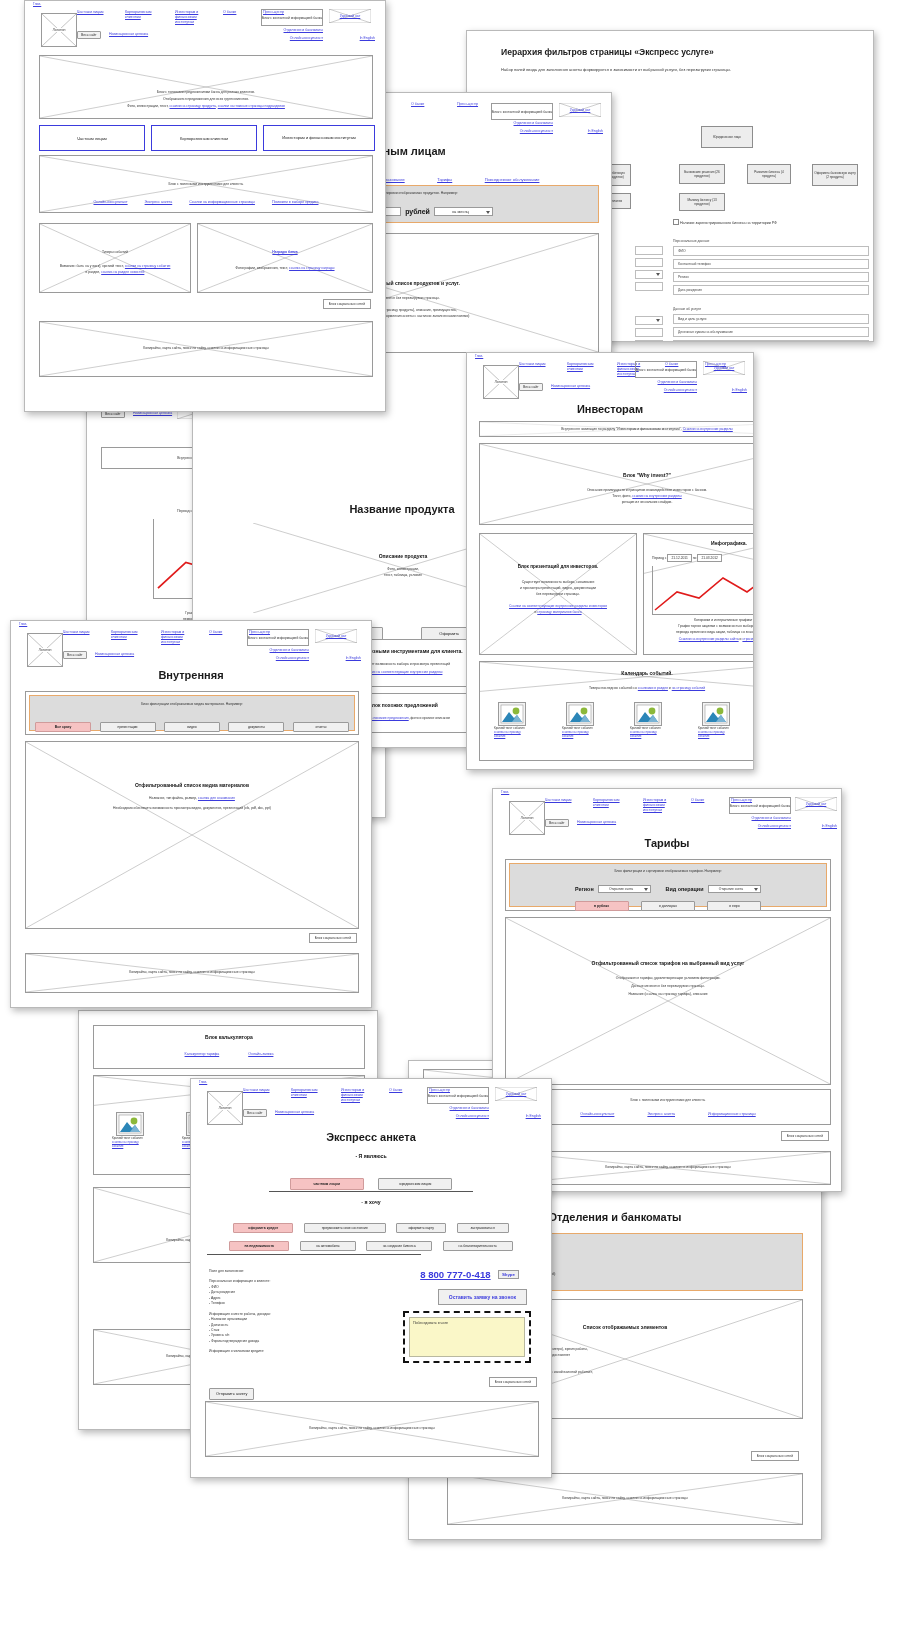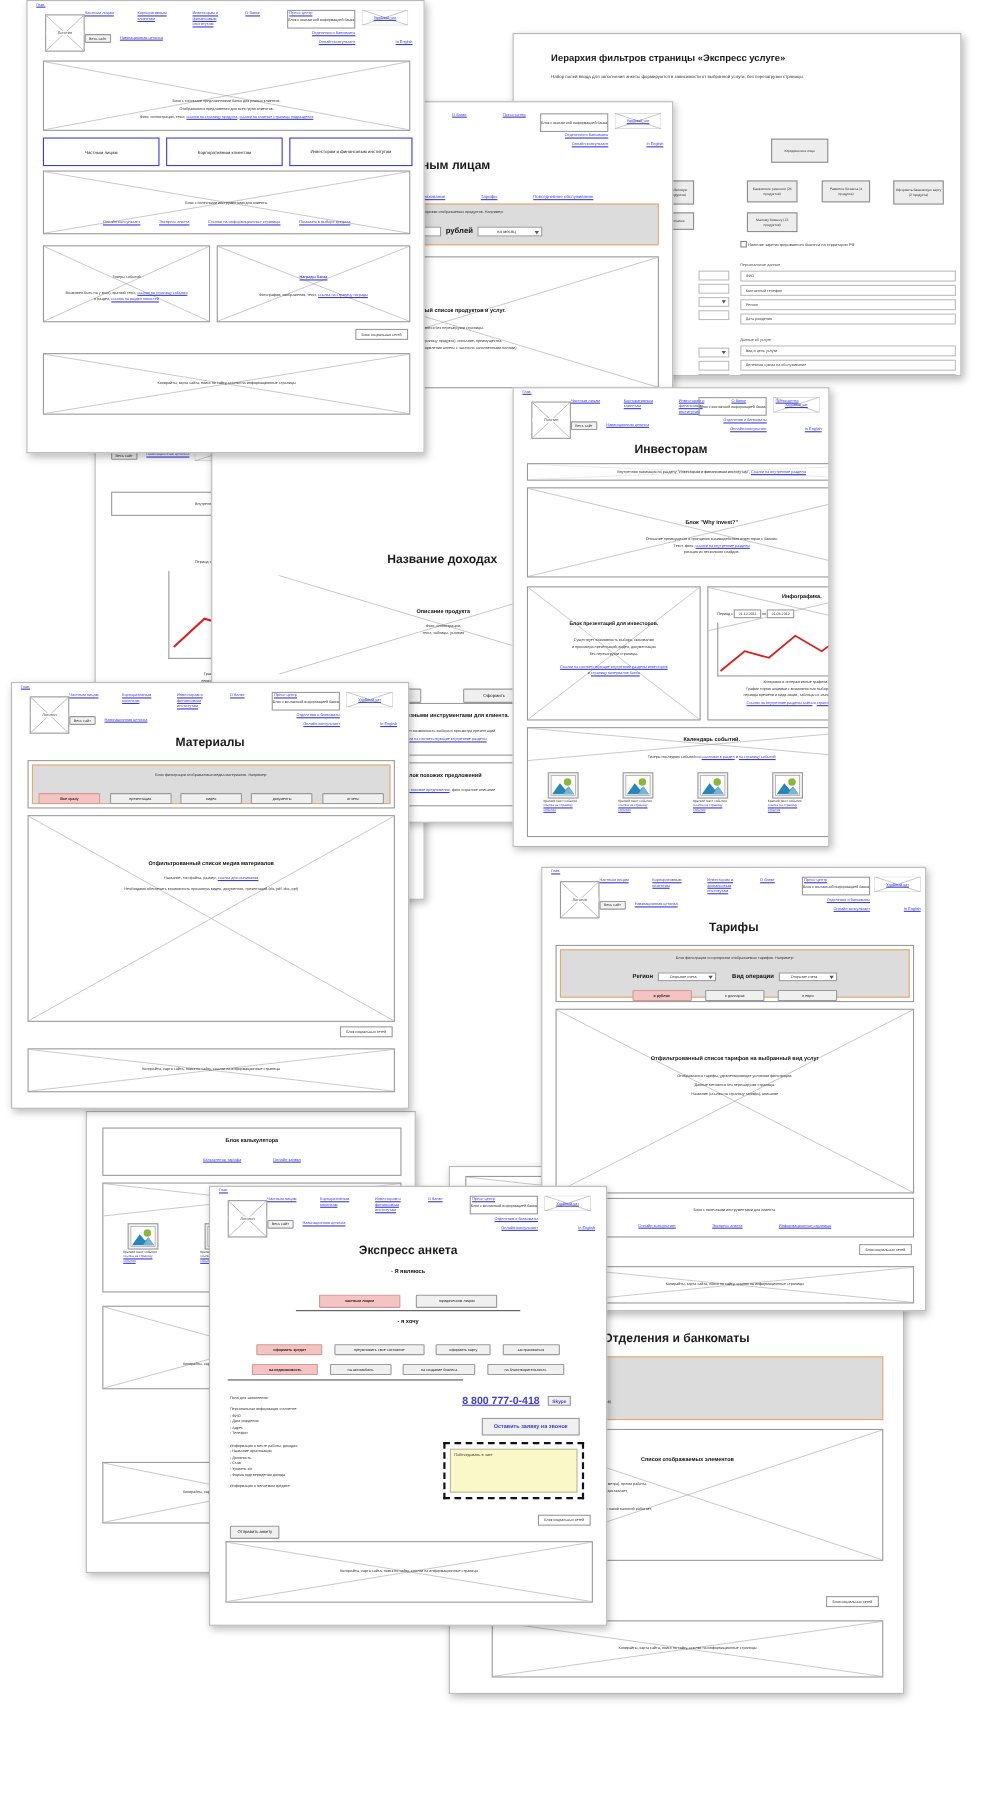--- a/index.html
+++ b/index.html
@@ -197,21 +197,21 @@
   <div class="wbox xbox" style="left:14px;top:140px;width:392px;height:120px;">
     <svg viewBox="0 0 392 120" preserveAspectRatio="none">
           <path d="M0 0 L392 120 M392 0 L0 120" stroke="#9a9a9a" stroke-width="0.5" fill="none"></path>
         </svg>
     <div class="wtext b" style="top:46px;">Отфильтрованный список продуктов и услуг.</div>
     <div class="wtext" style="top:62px;">Данные меняются без перезагрузки страницы.</div>
     <div class="wtext" style="top:74px;">Название (ссылка на страницу продукта), описание, преимущества,</div>
     <div class="wtext" style="top:80px;">кнопка (ссылка на страницу оформления анкеты с частично заполненными полями)</div>
   </div>
 
-  <div class="pagetitle" style="position:absolute;left:0;right:0;top:410px;">Название доходах</div>
+  <div class="pagetitle" style="position:absolute;left:0;right:0;top:410px;">Название продукта</div>
   <div class="wbox xbox" style="left:60px;top:430px;width:300px;height:90px;border:none;">
     <svg viewBox="0 0 300 90" preserveAspectRatio="none">
           <path d="M0 0 L300 90 M300 0 L0 90" stroke="#9a9a9a" stroke-width="0.5" fill="none"></path>
         </svg>
     <div class="wtext b" style="top:30px;">Описание продукта</div>
     <div class="wtext" style="top:44px;">Фото, иллюстрации,</div>
     <div class="wtext" style="top:50px;">текст, таблицы, условия</div>
   </div>
   <div style="position:absolute;left:0;right:0;top:528px;text-align:center;">
     <span class="btn" style="width:54px;text-align:center;font-size:4px;padding:3px 0;">Рассчитать</span>
@@ -545,21 +545,21 @@
       <svg viewBox="0 0 42 14" preserveAspectRatio="none">
             <path d="M0 0 L42 0 L42 14 L0 14 Z M0 0 L42 14 M42 0 L0 14" fill="none" stroke="#9a9a9a" stroke-width="0.5"></path>
           </svg>
       <b>Удобный чат</b>
     </div>
     <a class="smalllink" href="#" style="right:62px;top:27px;">Отделения и банкоматы</a>
     <a class="smalllink" href="#" style="right:62px;top:35px;">Онлайн-консультант</a>
     <a class="smalllink" href="#" style="right:10px;top:35px;">In English</a>
   </div>
 
-  <div class="pagetitle" style="position:absolute;left:0;right:0;top:48px;">Материалы</div>
+  <div class="pagetitle" style="position:absolute;left:0;right:0;top:48px;">Внутренняя</div>
 
   <div class="wbox" style="left:14px;top:70px;width:334px;height:44px;"></div>
   <div class="filterbar" style="left:18px;top:74px;width:326px;height:36px;">
     <div class="wtext" style="top:6px;">Блок фильтрации отображаемых медиа материалов. Например:</div>
     <div style="position:absolute;left:0;right:0;top:18px;text-align:center;">
       <span class="btn sel" style="width:44px;text-align:center;">Все сразу</span>
       <span class="btn" style="width:44px;text-align:center;margin-left:4px;">презентации</span>
       <span class="btn" style="width:44px;text-align:center;margin-left:4px;">видео</span>
       <span class="btn" style="width:44px;text-align:center;margin-left:4px;">документы</span>
       <span class="btn" style="width:44px;text-align:center;margin-left:4px;">отчеты</span>

